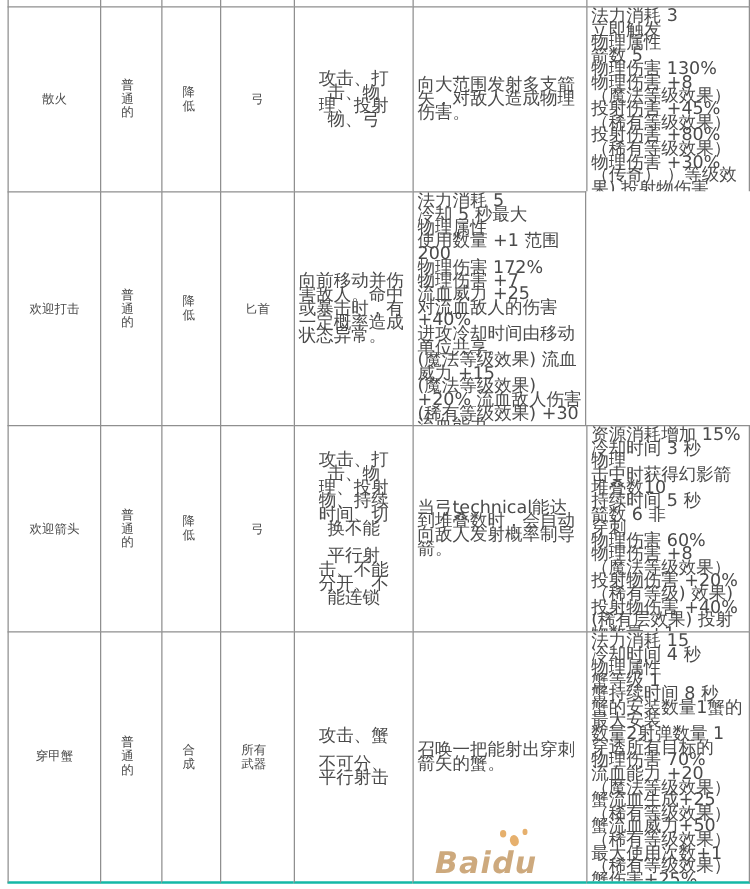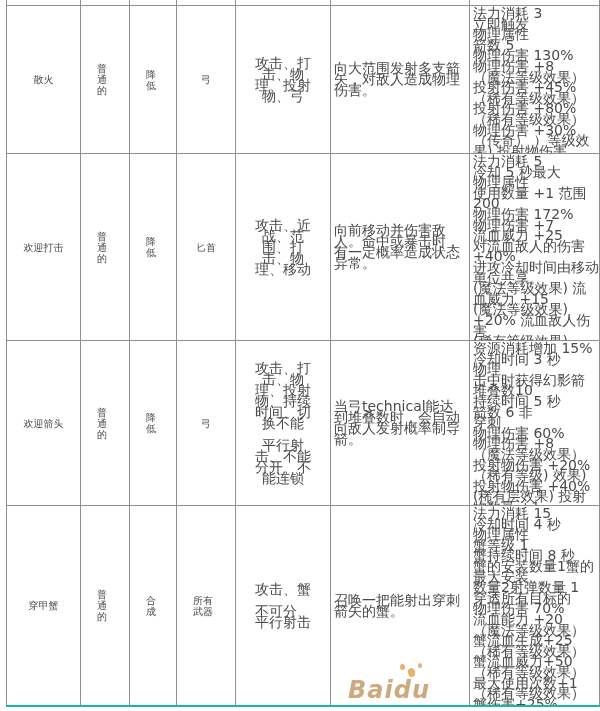--- a/index.html
+++ b/index.html
@@ -116,21 +116,20 @@
 +130%
 (传奇等级效果) 物理伤害 +50%
 (传奇等级效果) 投射物数量 +2</div>
   </div>
 
   <div class="row r2">
     <div class="cell c-center">欢迎打击</div>
     <div class="cell c-center">普通的</div>
     <div class="cell c-center">降低</div>
     <div class="cell c-center">匕首</div>
-    <div class="cell c-tags">攻击、近战、范围、打击、物理、移动</div>
     <div class="cell c-desc">向前移动并伤害敌人。命中或暴击时，有一定概率造成状态异常。</div>
     <div class="cell c-stats">法力消耗 5
 冷却 5 秒最大
 物理属性
 使用数量 +1 范围
 200
 物理伤害 172%
 物理伤害 +7
 流血威力 +25
 对流血敌人的伤害 +40%

